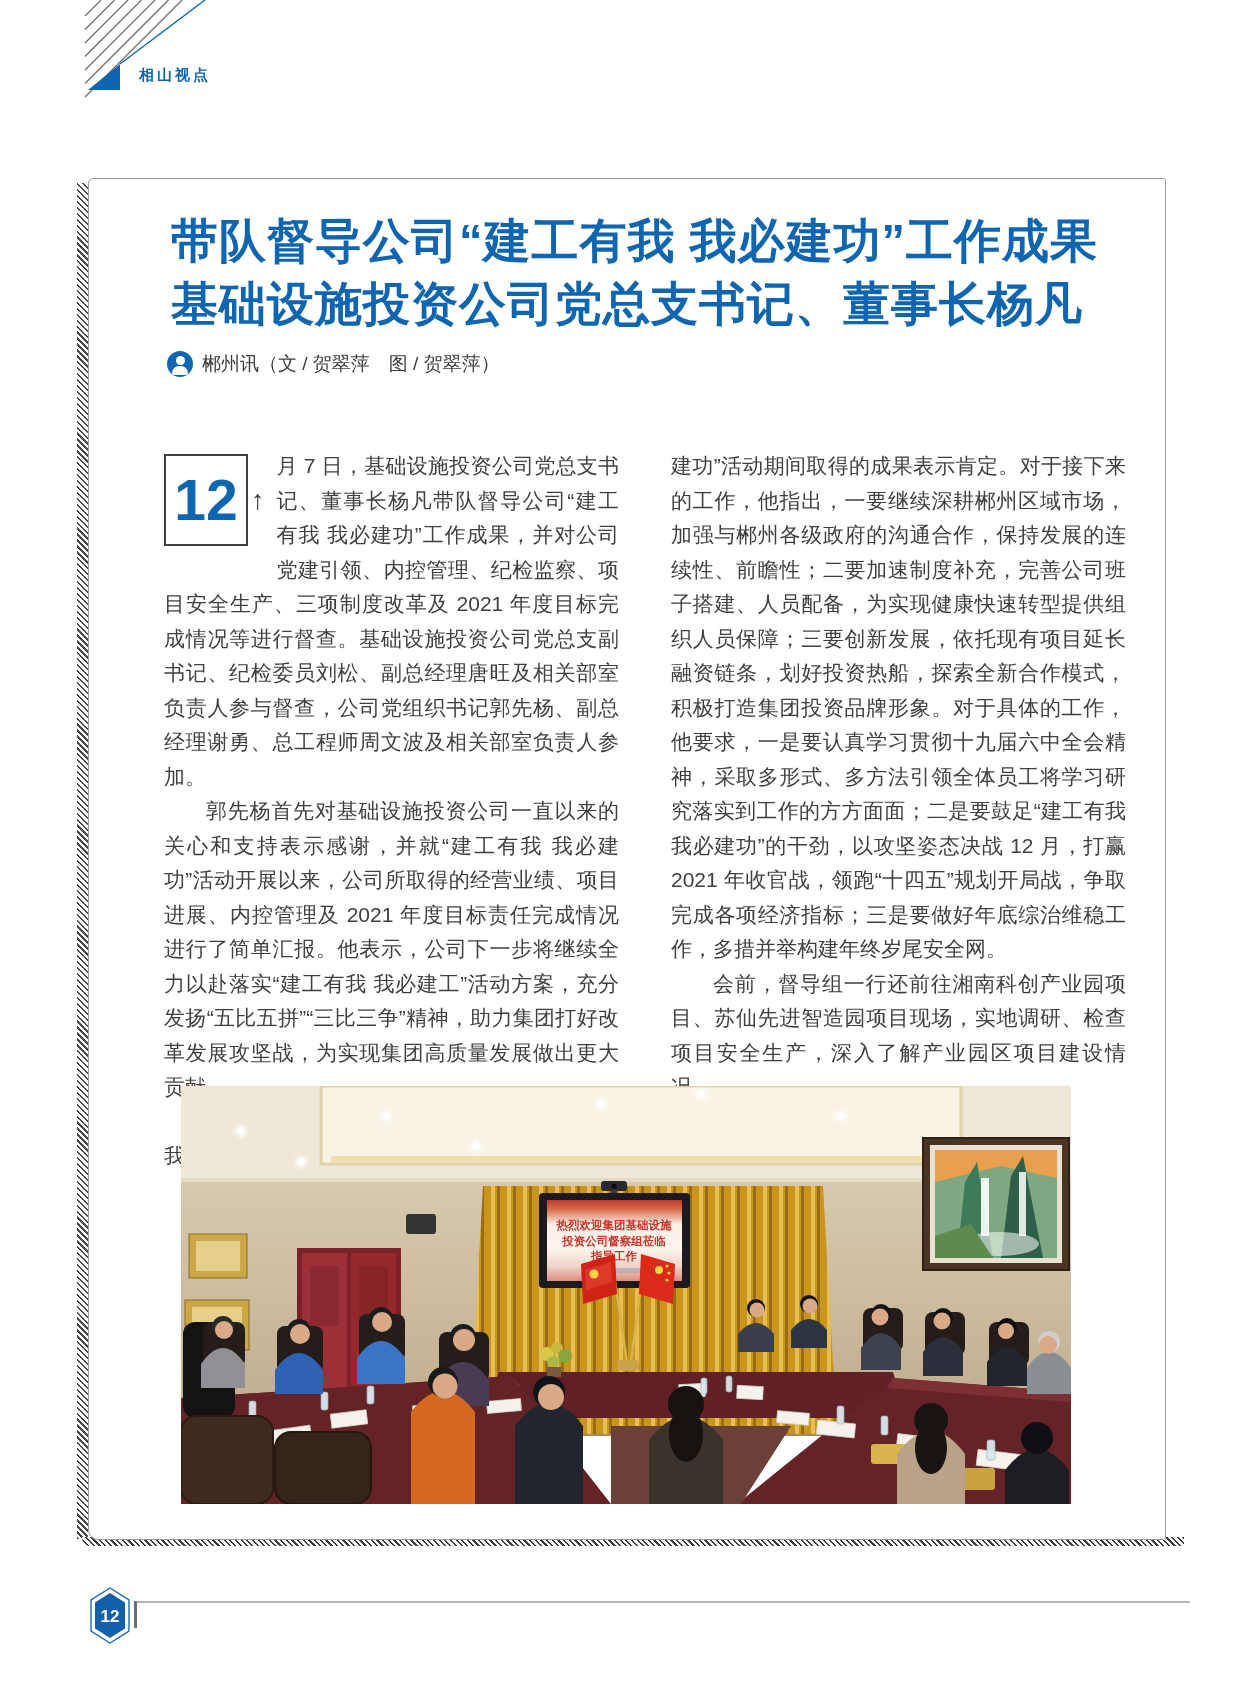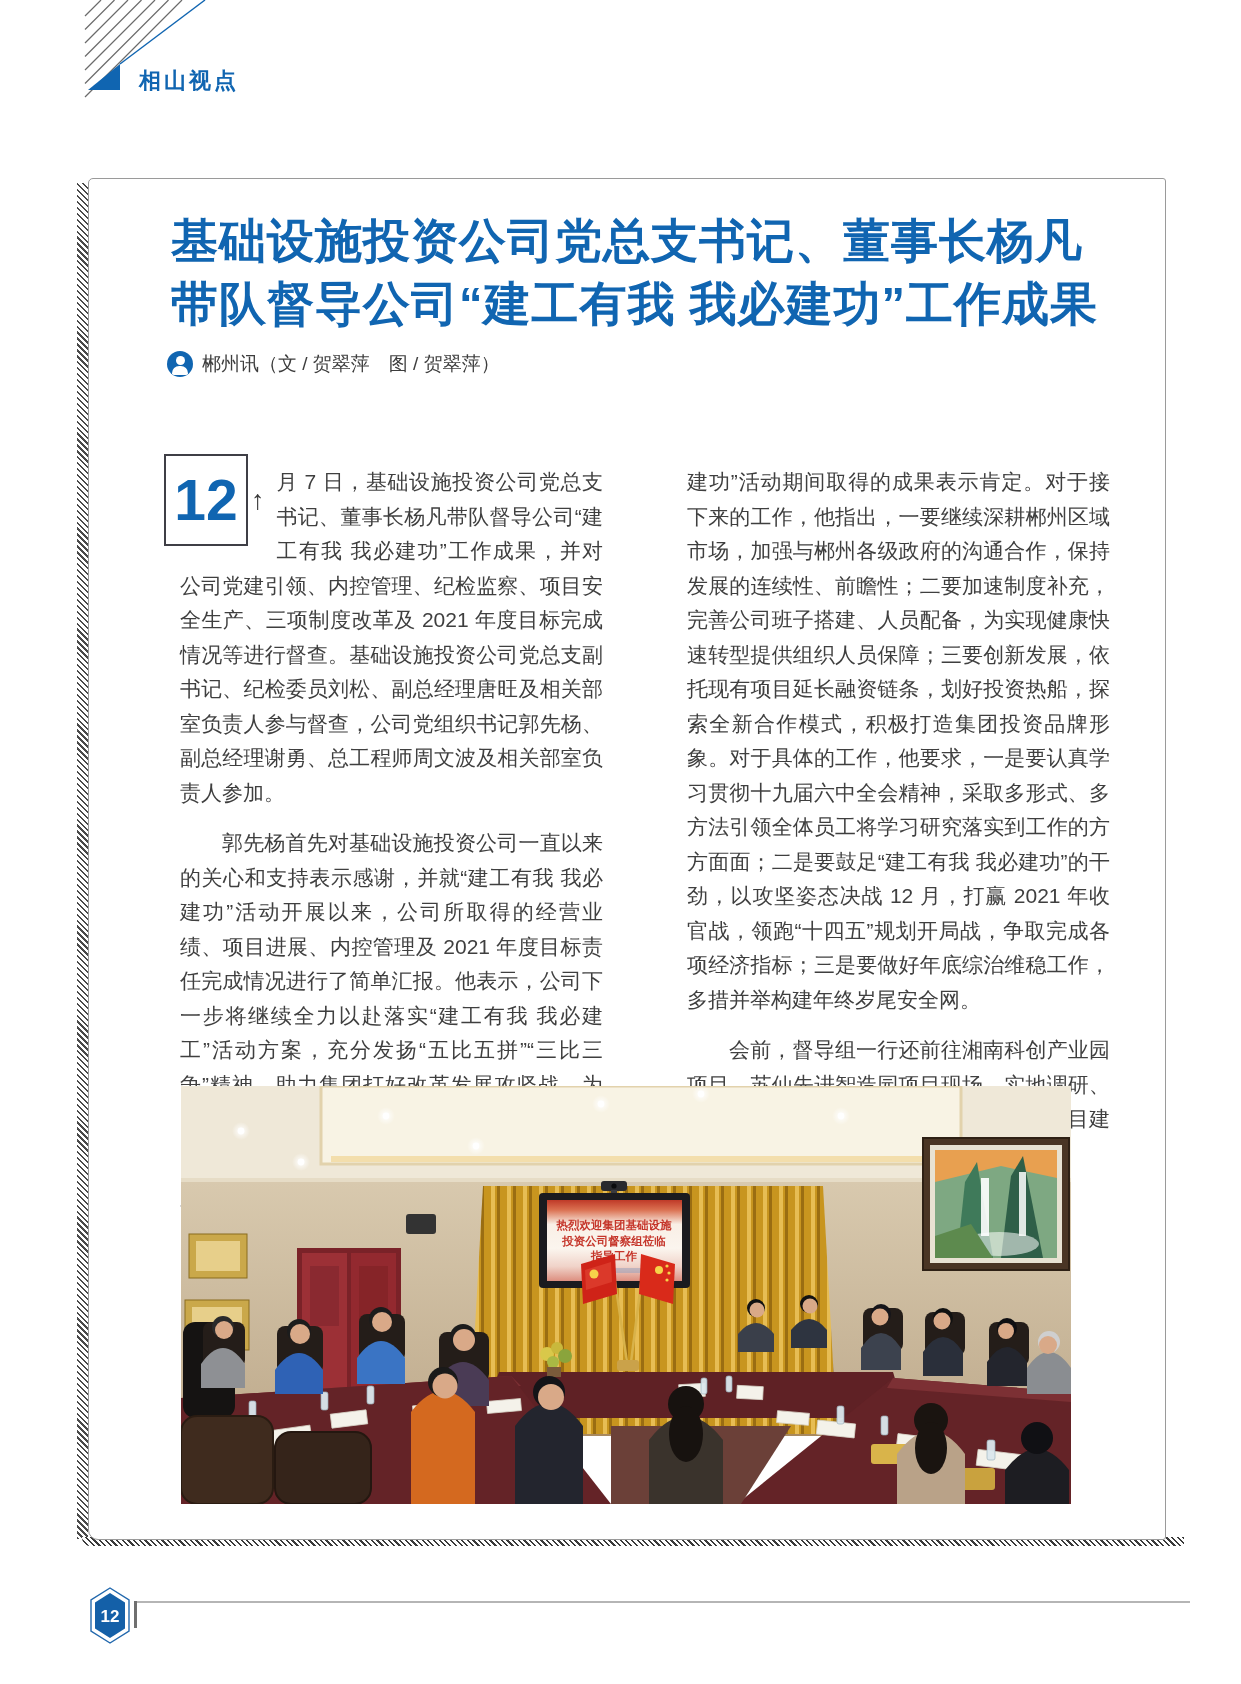--- a/index.html
+++ b/index.html
@@ -1,21 +1,21 @@
 <!DOCTYPE html>
 <html><head>
 <meta charset="utf-8">
 <style>
   html,body{margin:0;padding:0;background:#ffffff;}
   .page{position:relative;width:1241px;height:1684px;background:#fff;overflow:hidden;
         font-family:"Liberation Sans","DejaVu Sans",sans-serif;}
   .abs{position:absolute;}
 
   
-  .section-label{left:139px;top:66px;font-size:22px;font-weight:bold;color:#1065b1;letter-spacing:3px;}
+  .section-label{left:139px;top:66px;font-size:15px;font-weight:bold;color:#1065b1;letter-spacing:3px;}
 
   
   .card{left:88px;top:178px;width:1076px;height:1360px;background:#fff;
         border:1px solid #9a9a9a;border-radius:5px 3px 3px 10px;}
   .edge-left{left:77px;top:183px;width:11px;height:1356px;
         background:repeating-linear-gradient(45deg,#4a4a4a 0 1.6px,#ffffff 1.6px 4.2px);}
   .edge-bottom{left:82px;top:1537px;width:1102px;height:9px;border-radius:0 0 0 8px;
         background:repeating-linear-gradient(45deg,#3a3a3a 0 1.6px,#ffffff 1.6px 4px);}
 
   
@@ -25,21 +25,21 @@
   .byline .txt{font-size:19px;color:#3d3d3d;}
   .author-ico{position:relative;width:26px;height:26px;border-radius:50%;background:#1065b1;flex:0 0 auto;}
   .author-ico::before{content:"";position:absolute;left:8.5px;top:4.5px;width:9px;height:9px;
          border-radius:50%;background:#fff;}
   .author-ico::after{content:"";position:absolute;left:5px;top:14.5px;width:16px;height:9px;
          border-radius:8px 8px 2px 2px;background:#fff;}
 
   
   .columns{left:75px;top:270px;width:962px;display:flex;gap:52px;}
   .col{width:455px;font-size:21px;line-height:34.5px;color:#3f3f3f;text-align:justify;}
-  .para{margin:16px;text-indent:2em;}
+  .para{margin:0;text-indent:2em;}
   .para.noindent{text-indent:0;}
   .dropwrap{float:left;display:flex;align-items:center;margin:5px 12px 10px 0;height:92px;}
   .dropbox{width:80px;height:88px;border:2px solid #3f3f46;display:flex;align-items:center;
          justify-content:center;font-size:57px;font-weight:bold;color:#1065b1;line-height:1;}
   .droparrow{font-size:27px;color:#3a3a3a;margin-left:3px;line-height:1;}
 
   
   .photo{left:180px;top:1085px;width:890px;height:356px;}
   .photo svg{display:block;width:890px;height:418px;}
 
@@ -67,22 +67,22 @@
     <polygon points="8,90 40,90 40,64" fill="#1065b1"></polygon>
   </svg>
   <div class="abs section-label">相山视点</div>
 
   <div class="abs edge-left"></div>
   <div class="abs edge-bottom"></div>
 
   <div class="abs card">
 
     <div class="abs title">
+      <div>带队督导公司“建工有我 我必建功”工作成果</div>
       <div>基础设施投资公司党总支书记、董事长杨凡</div>
-      <div>带队督导公司“建工有我 我必建功”工作成果</div>
     </div>
 
     <div class="abs byline">
       <span class="author-ico"></span>
       <span class="txt">郴州讯（文 / 贺翠萍　图 / 贺翠萍）</span>
     </div>
 
     <div class="abs columns">
       <div class="col">
         <div class="dropwrap">

